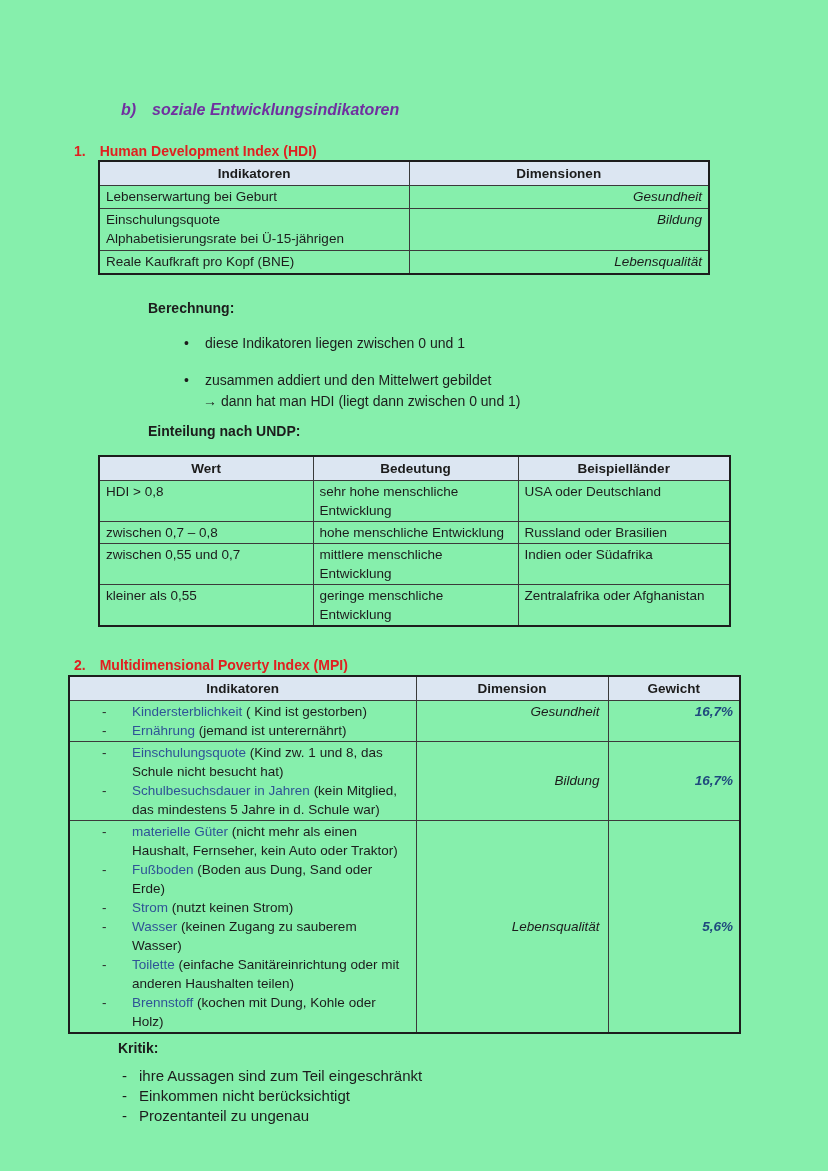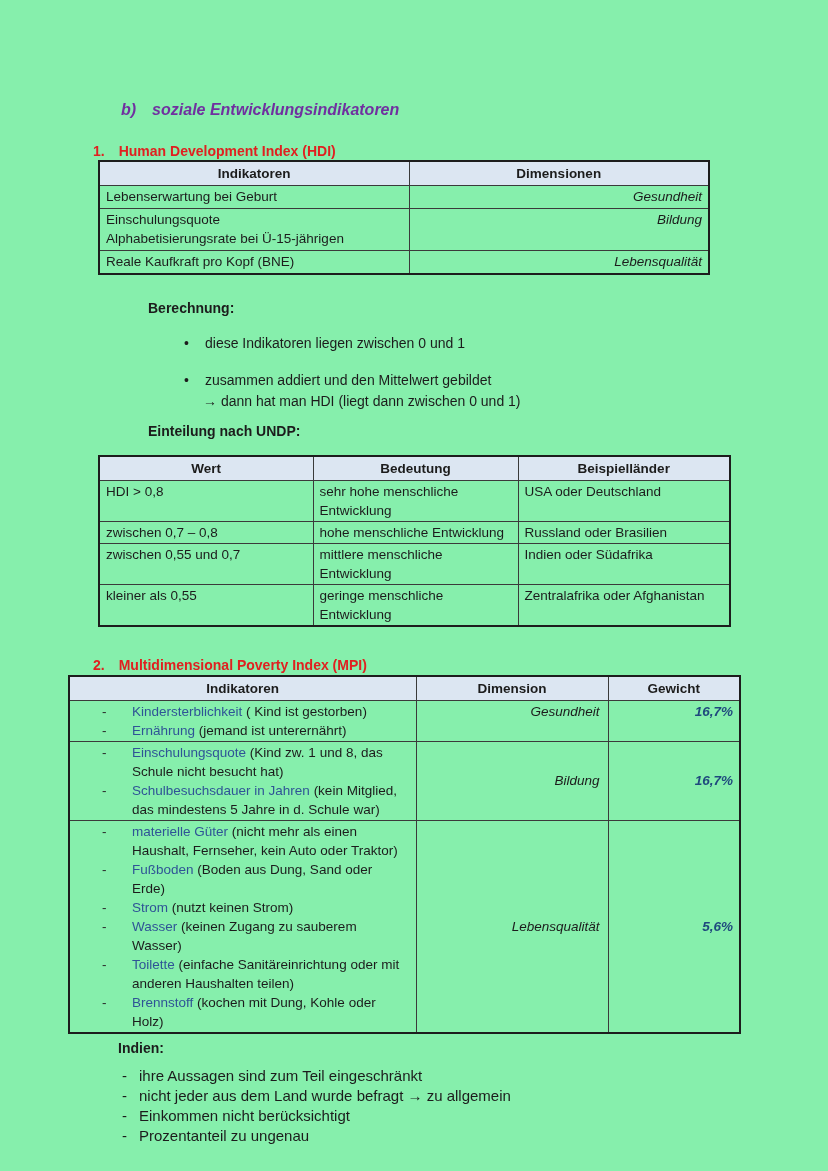--- a/index.html
+++ b/index.html
@@ -23,21 +23,21 @@
     color: #7030a0;
     line-height: 20px;
   }
   .h-main .num { margin-right: 16px; }
 
   .h-red {
     font-size: 14px;
     font-weight: bold;
     color: #e02020;
     line-height: 17px;
-    margin-left: 93px;
+    margin-left: 74px;
   }
   .h-red .num { margin-right: 14px; }
   .title-1 { margin-top: 23px; }
   .title-2 { margin-top: 30px; }
 
   .sub {
     font-size: 14px;
     font-weight: bold;
     color: #1c1c1c;
     line-height: 18px;
@@ -275,21 +275,20 @@
           <div class="ind-item"><span class="term">Wasser</span><span> (keinen Zugang zu sauberem Wasser)</span></div>
           <div class="ind-item"><span class="term">Toilette</span><span> (einfache Sanitäreinrichtung oder mit anderen Haushalten teilen)</span></div>
           <div class="ind-item"><span class="term">Brennstoff</span><span> (kochen mit Dung, Kohle oder Holz)</span></div>
         </td>
         <td class="dim mid">Lebensqualität</td>
         <td class="weight mid">5,6%</td>
       </tr>
     </tbody>
   </table>
 
-  <div class="sub sub-kritik">Indien:</div>
+  <div class="sub sub-kritik">Kritik:</div>
   <div class="dash-list">
     <div class="dash-item">ihre Aussagen sind zum Teil eingeschränkt</div>
-    <div class="dash-item">nicht jeder aus dem Land wurde befragt → zu allgemein</div>
     <div class="dash-item">Einkommen nicht berücksichtigt</div>
     <div class="dash-item">Prozentanteil zu ungenau</div>
   </div>
 
 </div>
 
 </body></html>

